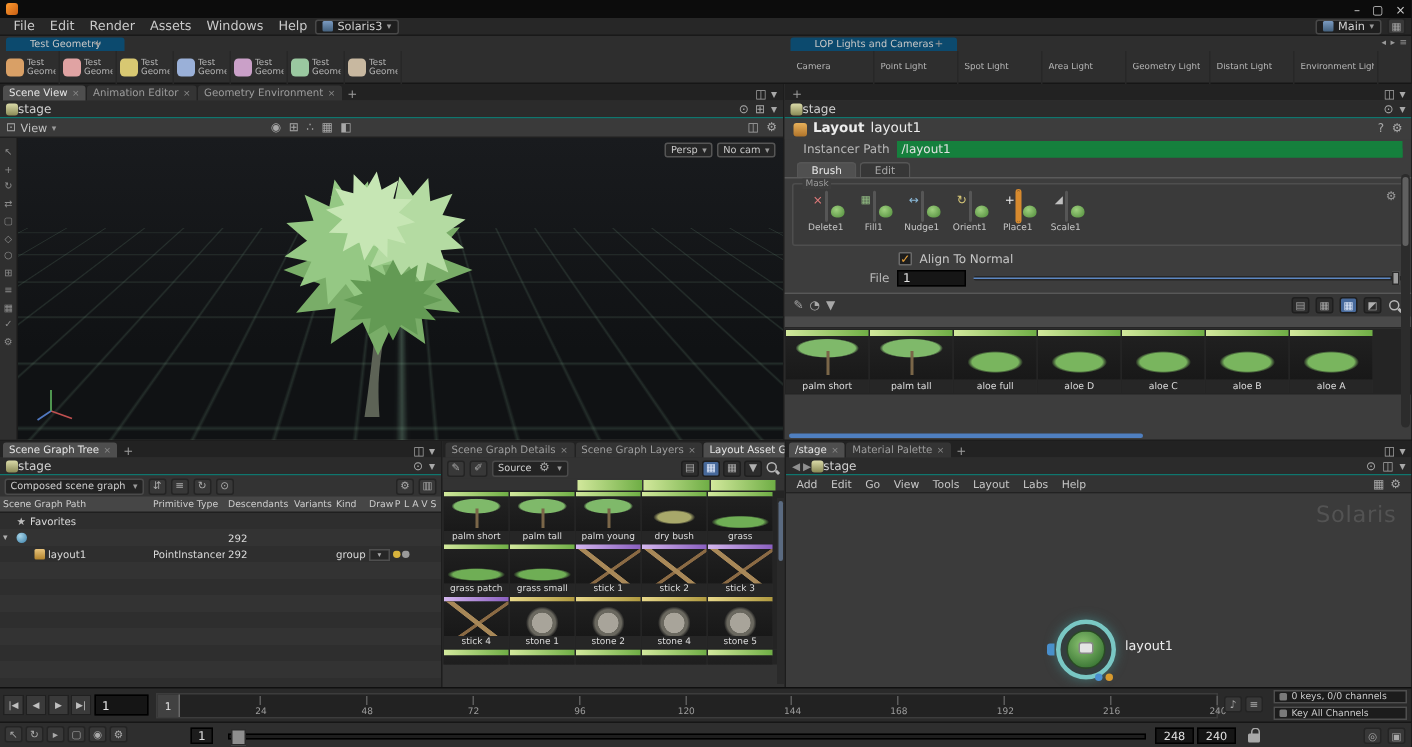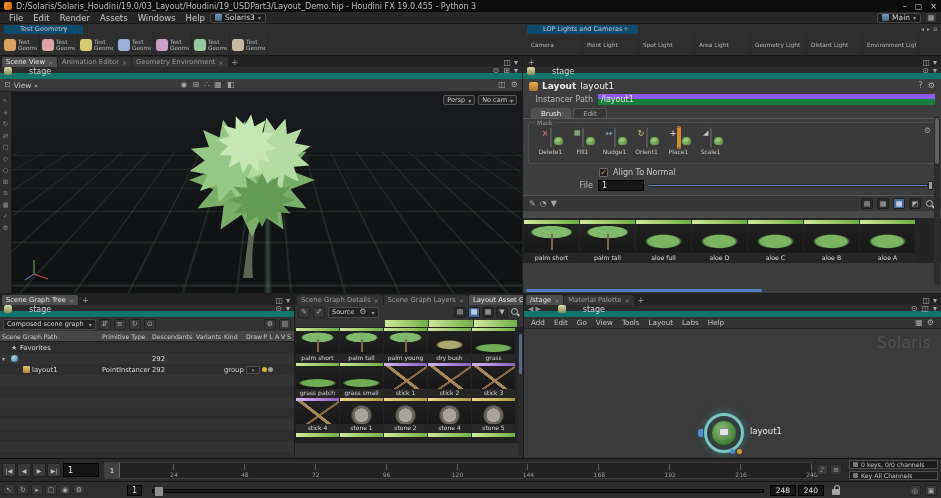--- a/index.html
+++ b/index.html
@@ -36,21 +36,21 @@
 .tool-lbl{font-size:5.8px;color:#b5b5b5;line-height:6px;overflow:hidden;white-space:nowrap}
 
 
 .pane{position:absolute;background:#333333;overflow:hidden}
 .ptabs{height:11px;background:#222222;display:flex;align-items:flex-end;gap:1px;padding:1px 2px 0}
 .ptab{background:#343434;color:#9d9d9d;font-size:6.8px;padding:1px 4px;border-radius:2px 2px 0 0;display:flex;gap:3px;align-items:center;white-space:nowrap}
 .ptab.active{background:#4e4e4e;color:#e5e5e5}
 .ptab .x{color:#8a8a8a;font-size:6px}
 .ptab-plus{color:#9d9d9d;font-size:8px;padding:0 3px}
 .ptabs .pane-ctl{margin-left:auto;display:flex;gap:3px;align-items:center;color:#9a9a9a;font-size:7px;padding-right:2px}
-.pathrow{height:12px;background:#2b2b2b;display:flex;align-items:flex-start;gap:17px;padding:0 4px;font-size:8px;color:#d2d2d2;border-bottom:6px solid #0f766e}
+.pathrow{height:12px;background:#2b2b2b;display:flex;align-items:center;gap:0;padding:0 4px;font-size:8px;color:#d2d2d2;border-bottom:1px solid #0f766e}
 .node-ico{width:8px;height:8px;background:linear-gradient(#dadaa8,#8a8a56);border-radius:2px;flex:none}
 .pathrow .right{margin-left:auto;display:flex;gap:4px;color:#9a9a9a;font-size:7px}
 .navarrows{display:flex;gap:2px;color:#8f8f8f;font-size:7px}
 
 
 #pane-left{left:0;top:56px;width:522px;height:237px}
 .vp-toolbar{height:13px;background:#3a3a3a;display:flex;align-items:center;gap:3px;padding:0 4px;font-size:7.5px;color:#c2c2c2;border-bottom:1px solid #202020}
 .vp-toolbar .mid{margin-left:140px;display:flex;gap:5px;color:#9f9f9f;font-size:7px}
 .vp-toolbar .right{margin-left:auto;display:flex;gap:5px;color:#9f9f9f;font-size:7px}
 .vp-leftbar{position:absolute;left:0;top:36px;bottom:0;width:12px;background:#2f2f2f;border-right:1px solid #1a1a1a;display:flex;flex-direction:column;align-items:center;gap:3.5px;padding-top:5px;font-size:6.5px;color:#8c8c8c;z-index:3}
@@ -66,21 +66,21 @@
 .vp-tree{position:absolute;inset:0;z-index:2}
 
 
 #pane-right{left:523px;top:56px;width:418px;height:237px;background:#3d3d3d}
 .lp-header{height:14px;display:flex;align-items:center;gap:4px;padding:0 6px;font-size:9px;color:#ececec;background:#3d3d3d}
 .lp-hico{width:9px;height:9px;border-radius:2px;background:linear-gradient(#e8b05a,#b0742a);flex:none}
 .lp-header b{font-size:9px}
 .lp-header .right{margin-left:auto;display:flex;gap:5px;color:#9f9f9f;font-size:8px}
 .lp-row{display:flex;align-items:center;gap:5px;padding:0 6px;height:13px;font-size:8px;color:#c6c6c6}
 .lp-label{width:64px;text-align:right;color:#b8b8b8;flex:none}
-.lp-field{flex:1;background:#8b5cf6;border-bottom:6px solid #15803d;color:#e2e2e2;padding:0 3px;height:11px;line-height:11px;font-size:8px}
+.lp-field{flex:1;background:#15803d;border-bottom:6px solid #15803d;color:#e2e2e2;padding:0 3px;height:11px;line-height:11px;font-size:8px}
 .lp-tabs{display:flex;gap:2px;padding:2px 8px 0;border-bottom:1px solid #5a5a5a;height:13px}
 .lp-tab{background:#373737;border:1px solid #565656;border-bottom:none;border-radius:3px 3px 0 0;font-size:7px;color:#a8a8a8;padding:1px 9px;line-height:8px}
 .lp-tab.active{background:#505050;color:#e8e8e8}
 .mask-box{margin:3px 5px 2px;border:1px solid #4e4e4e;border-radius:2px;position:relative;height:42px;background:#3a3a3a}
 .mask-label{position:absolute;top:-4px;left:6px;background:#3d3d3d;font-size:6px;color:#9c9c9c;padding:0 2px}
 .mask-gear{position:absolute;right:4px;top:3px;color:#9a9a9a;font-size:8px}
 .brushes{display:flex;gap:5px;padding:5px 8px 0}
 .brush{width:27px;text-align:center}
 .bico{width:22px;height:19px;margin:0 auto;background:#2d2d2d;border:1px solid #565656;border-radius:2px;position:relative}
 .bico::before{content:"";position:absolute;left:3px;bottom:2px;width:9px;height:8px;border-radius:50% 50% 40% 40%;background:radial-gradient(circle at 40% 35%,#9ed07e,#4f8a3a)}
@@ -206,21 +206,20 @@
 .lock::before{content:"";position:absolute;left:1.5px;top:-4px;width:4px;height:4px;border:1px solid #a8a8a8;border-bottom:none;border-radius:3px 3px 0 0}
 .rb-right-icons{position:absolute;right:4px;top:3px;display:flex;gap:4px}
 </style>
 </head>
 <body>
 
 <div id="root">
 
   <div id="titlebar" class="abs">
     <span class="app-ico"></span>
-    <span>D:/Solaris/Solaris_Houdini/19.0/03_Layout/Houdini/19_USDPart3/Layout_Demo.hip - Houdini FX 19.0.455 - Python 3</span>
     <span class="win-btns">
       <span>–</span>
       <span>▢</span>
       <span>×</span>
     </span>
   </div>
 
   <div id="menubar" class="abs">
     <span style="display:flex">
         <span class="menu-item">File</span>

